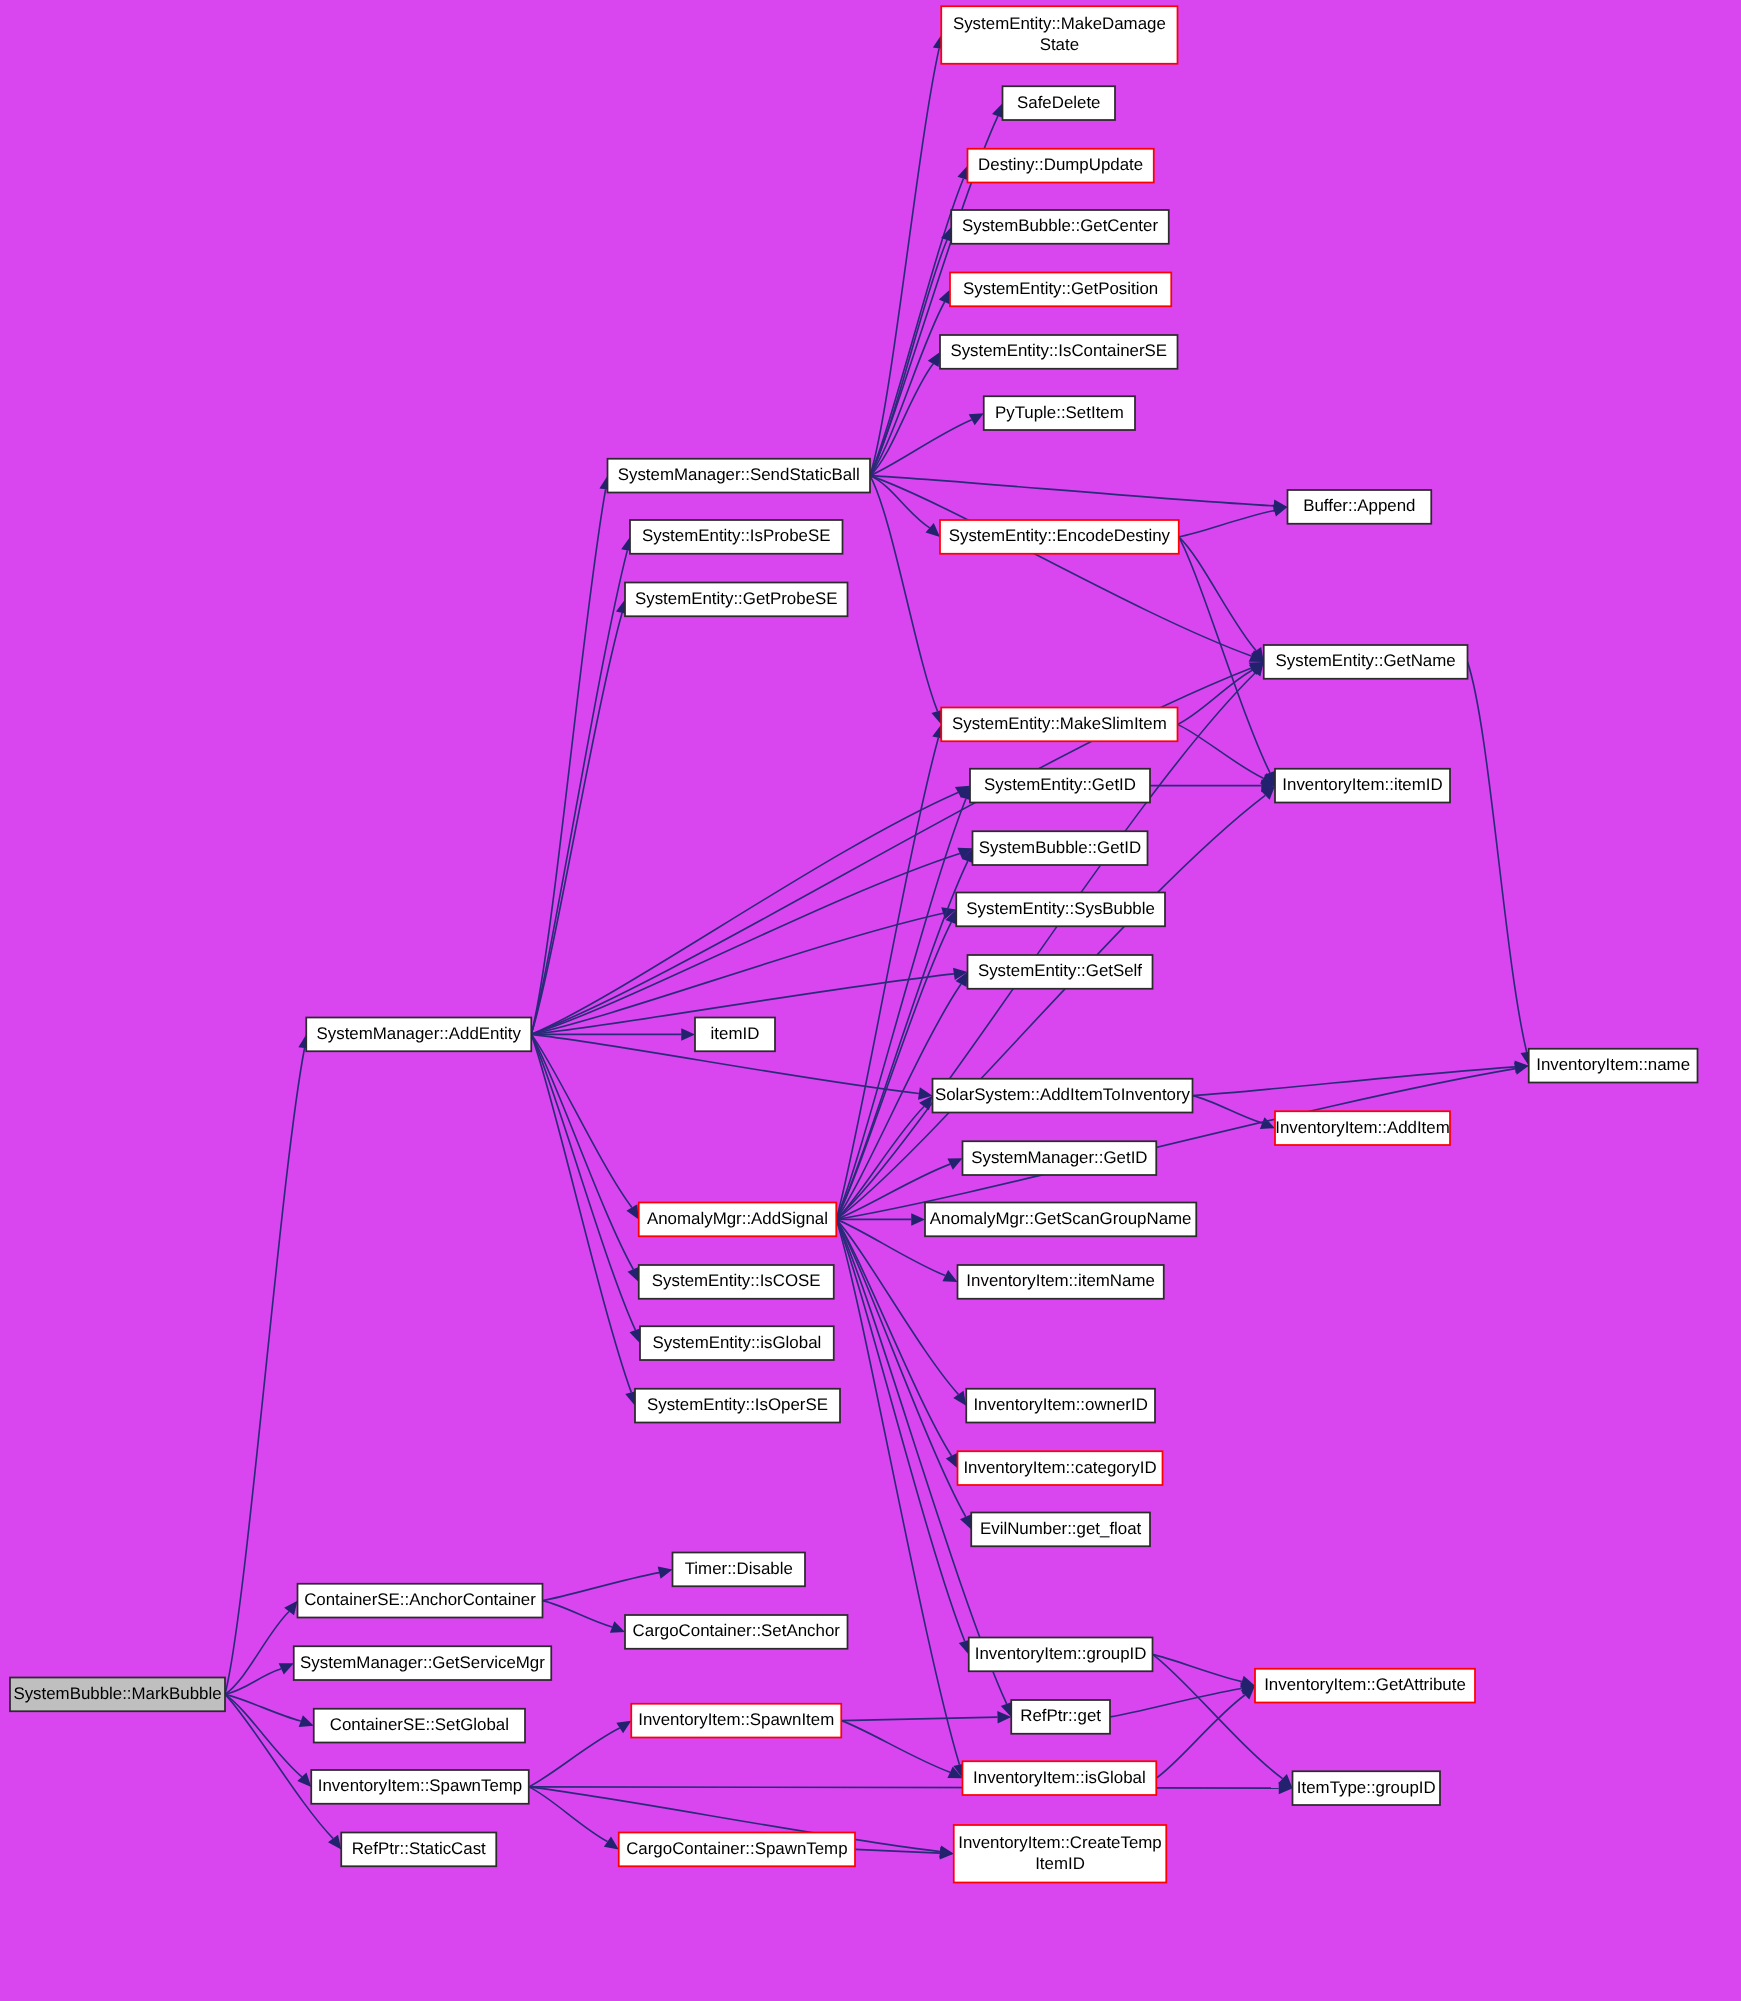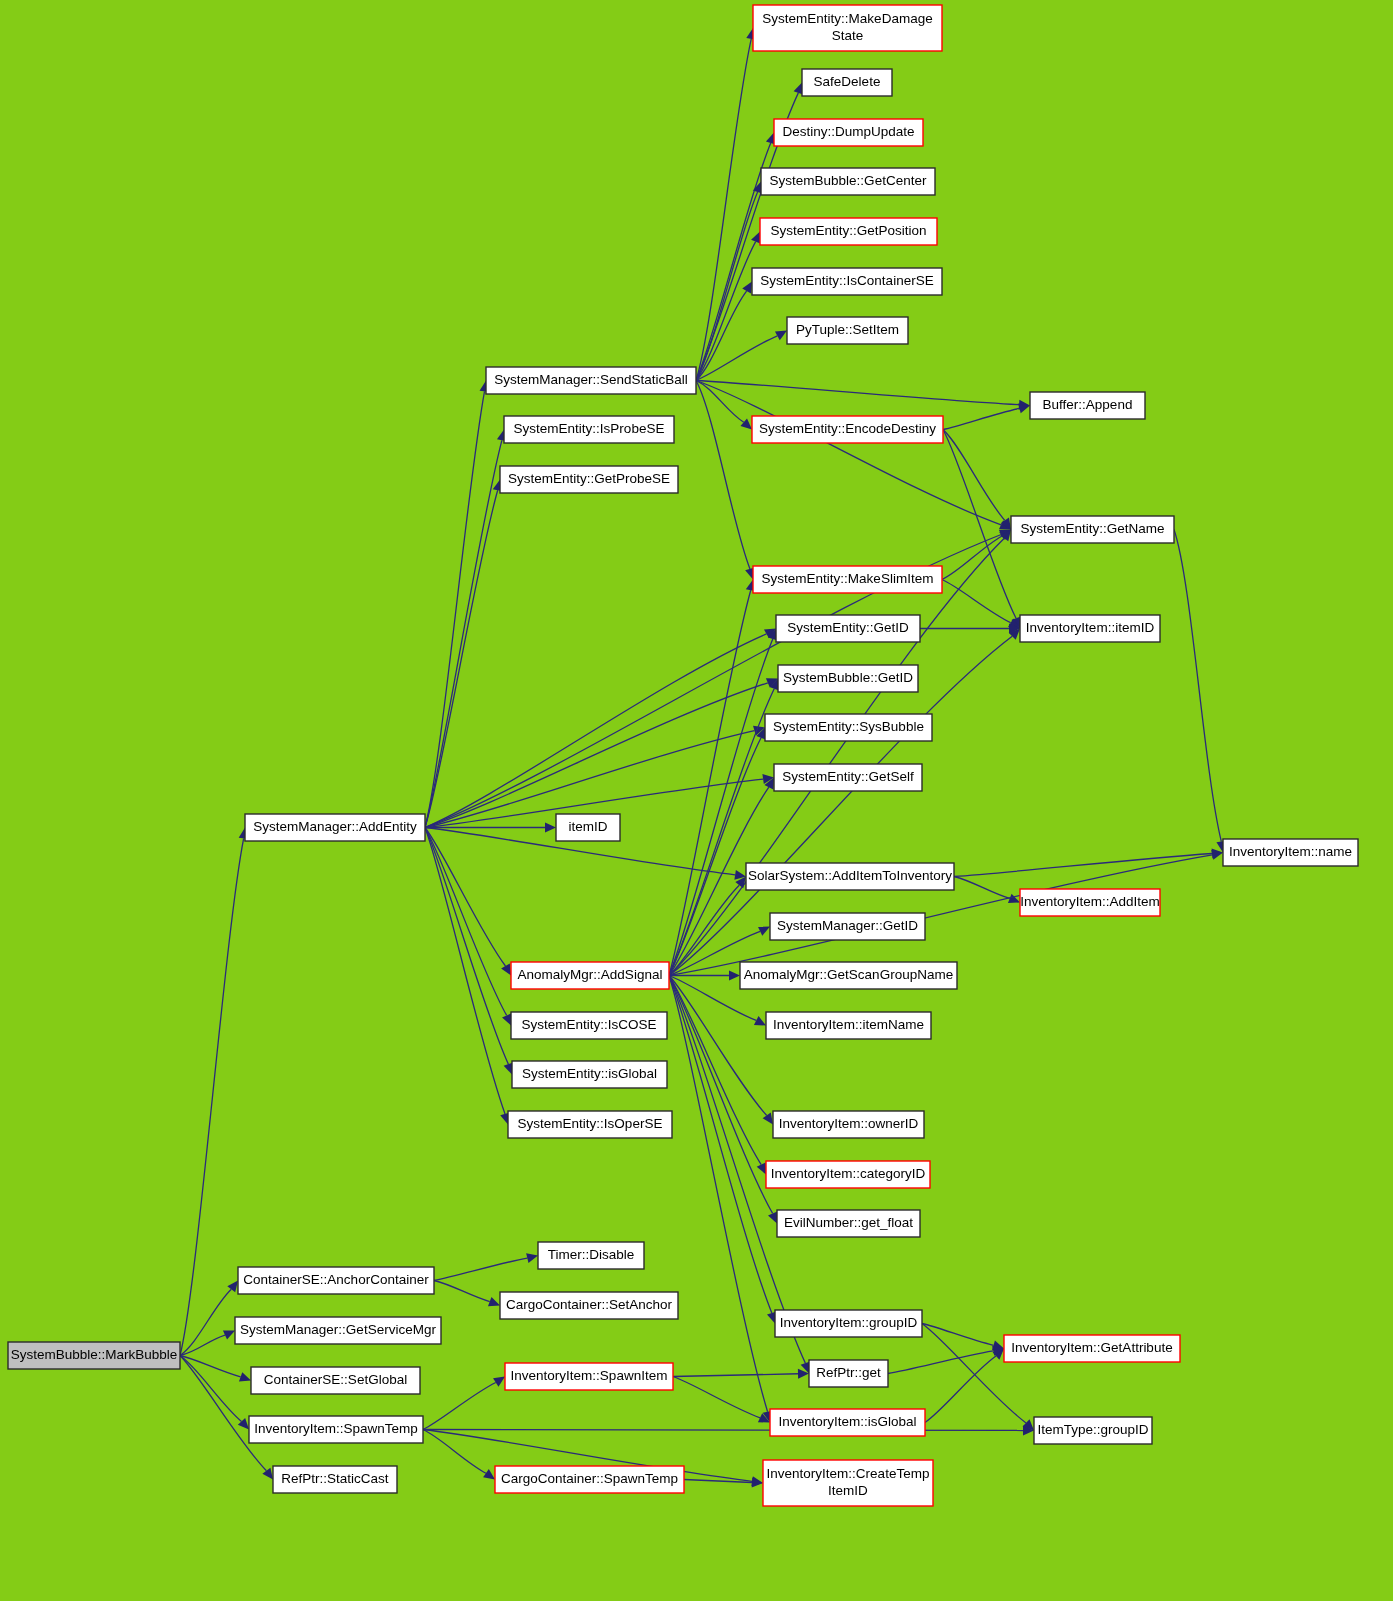--- a/index.html
+++ b/index.html
@@ -1,17 +1,17 @@
 <!DOCTYPE html>
 <html><head>
 <meta charset="utf-8">
 <style>
   html,body{margin:0;padding:0;background:#ffffff;}
   body{font-family:"Liberation Sans", sans-serif;}
-  #canvas-wrap{position:relative;width:1393px;height:1601px;background:#84cc16;overflow:hidden;}
+  #canvas-wrap{position:relative;width:1393px;height:1601px;background:#d946ef;overflow:hidden;}
   svg{position:absolute;left:0;top:0;width:1393px;height:1601px;}
   .edge{fill:none;stroke:#2a2a7a;stroke-width:1.3;}
   .arrowfill{fill:#22226e;}
   .nodebox{fill:#ffffff;stroke:#2b2b2b;stroke-width:1.4;}
   .nodebox.red{stroke:#ff0000;}
   .nodebox.root{fill:#bfbfbf;stroke:#2b2b2b;}
   .nodelabel{font-family:"Liberation Sans", sans-serif;font-size:13.5px;fill:#000;text-anchor:middle;dominant-baseline:middle;}
 </style>
 </head>
 <body>

